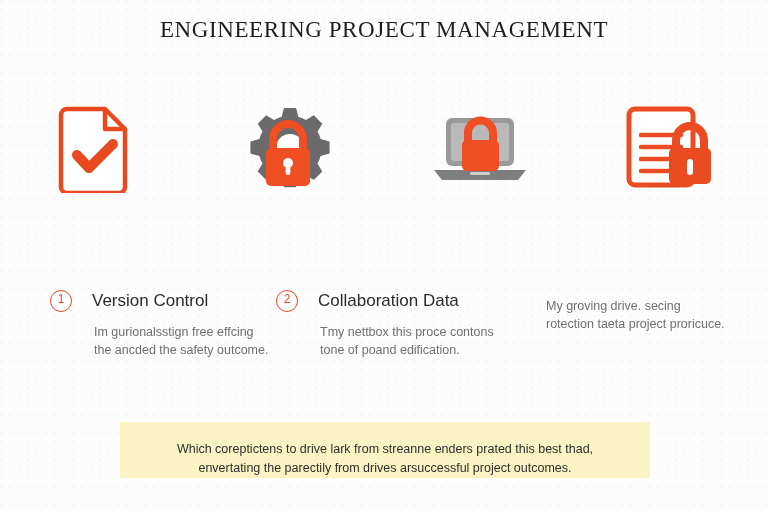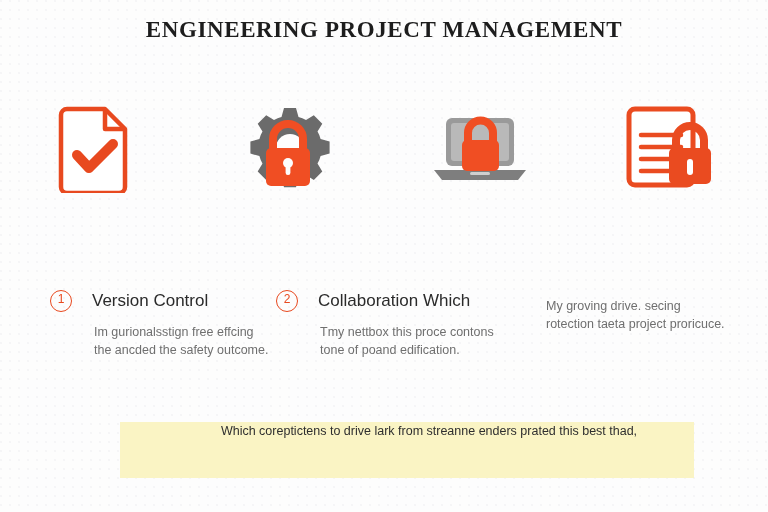--- a/index.html
+++ b/index.html
@@ -27,21 +27,20 @@
     position: absolute;
     top: 17px;
     left: 0;
     width: 768px;
     text-align: center;
     font-family: "Liberation Serif", serif;
     font-size: 23px;
     letter-spacing: 0.6px;
     color: #1d1d1d;
     white-space: nowrap;
-    font-weight: bold;
   }
   
   #icon-row {
     position: absolute;
     top: 100px;
     left: 0;
     width: 768px;
     height: 100px;
     display: flex;
   }
@@ -104,22 +103,21 @@
   #banner {
     position: absolute;
     left: 120px;
     top: 422px;
     width: 530px;
     height: 56px;
     background: #faf4c4;
     display: flex;
     flex-direction: column;
     align-items: center;
-    justify-content: flex-start;
-    padding-left: 44px;
+    justify-content: flex-end;
   }
   #banner .bline {
     font-size: 12.5px;
     line-height: 19px;
     color: #2e2e2e;
     text-align: center;
     white-space: nowrap;
   }
 </style>
 </head>
@@ -194,26 +192,27 @@
     <div class="feat-head">
       <span class="badge">1</span>
       <span class="feat-title">Version Control</span>
     </div>
     <div class="feat-body">Im gurionalsstign free effcing the ancded the safety outcome.</div>
   </div>
 
   <div class="feature">
     <div class="feat-head">
       <span class="badge">2</span>
-      <span class="feat-title">Collaboration Which</span>
+      <span class="feat-title">Collaboration Data</span>
     </div>
     <div class="feat-body">Tmy nettbox this proce contons tone of poand edification.</div>
   </div>
 
   <div class="feature">
     <div class="feat-body">My groving drive. secing rotection taeta project proricuce.</div>
   </div>
 
 </div>
 
 <div id="banner">
   <div class="bline">Which coreptictens to drive lark from streanne enders prated this best thad,</div>
+  <div class="bline">envertating the parectily from drives arsuccessful project outcomes.</div>
 </div>
 
 </body></html>

